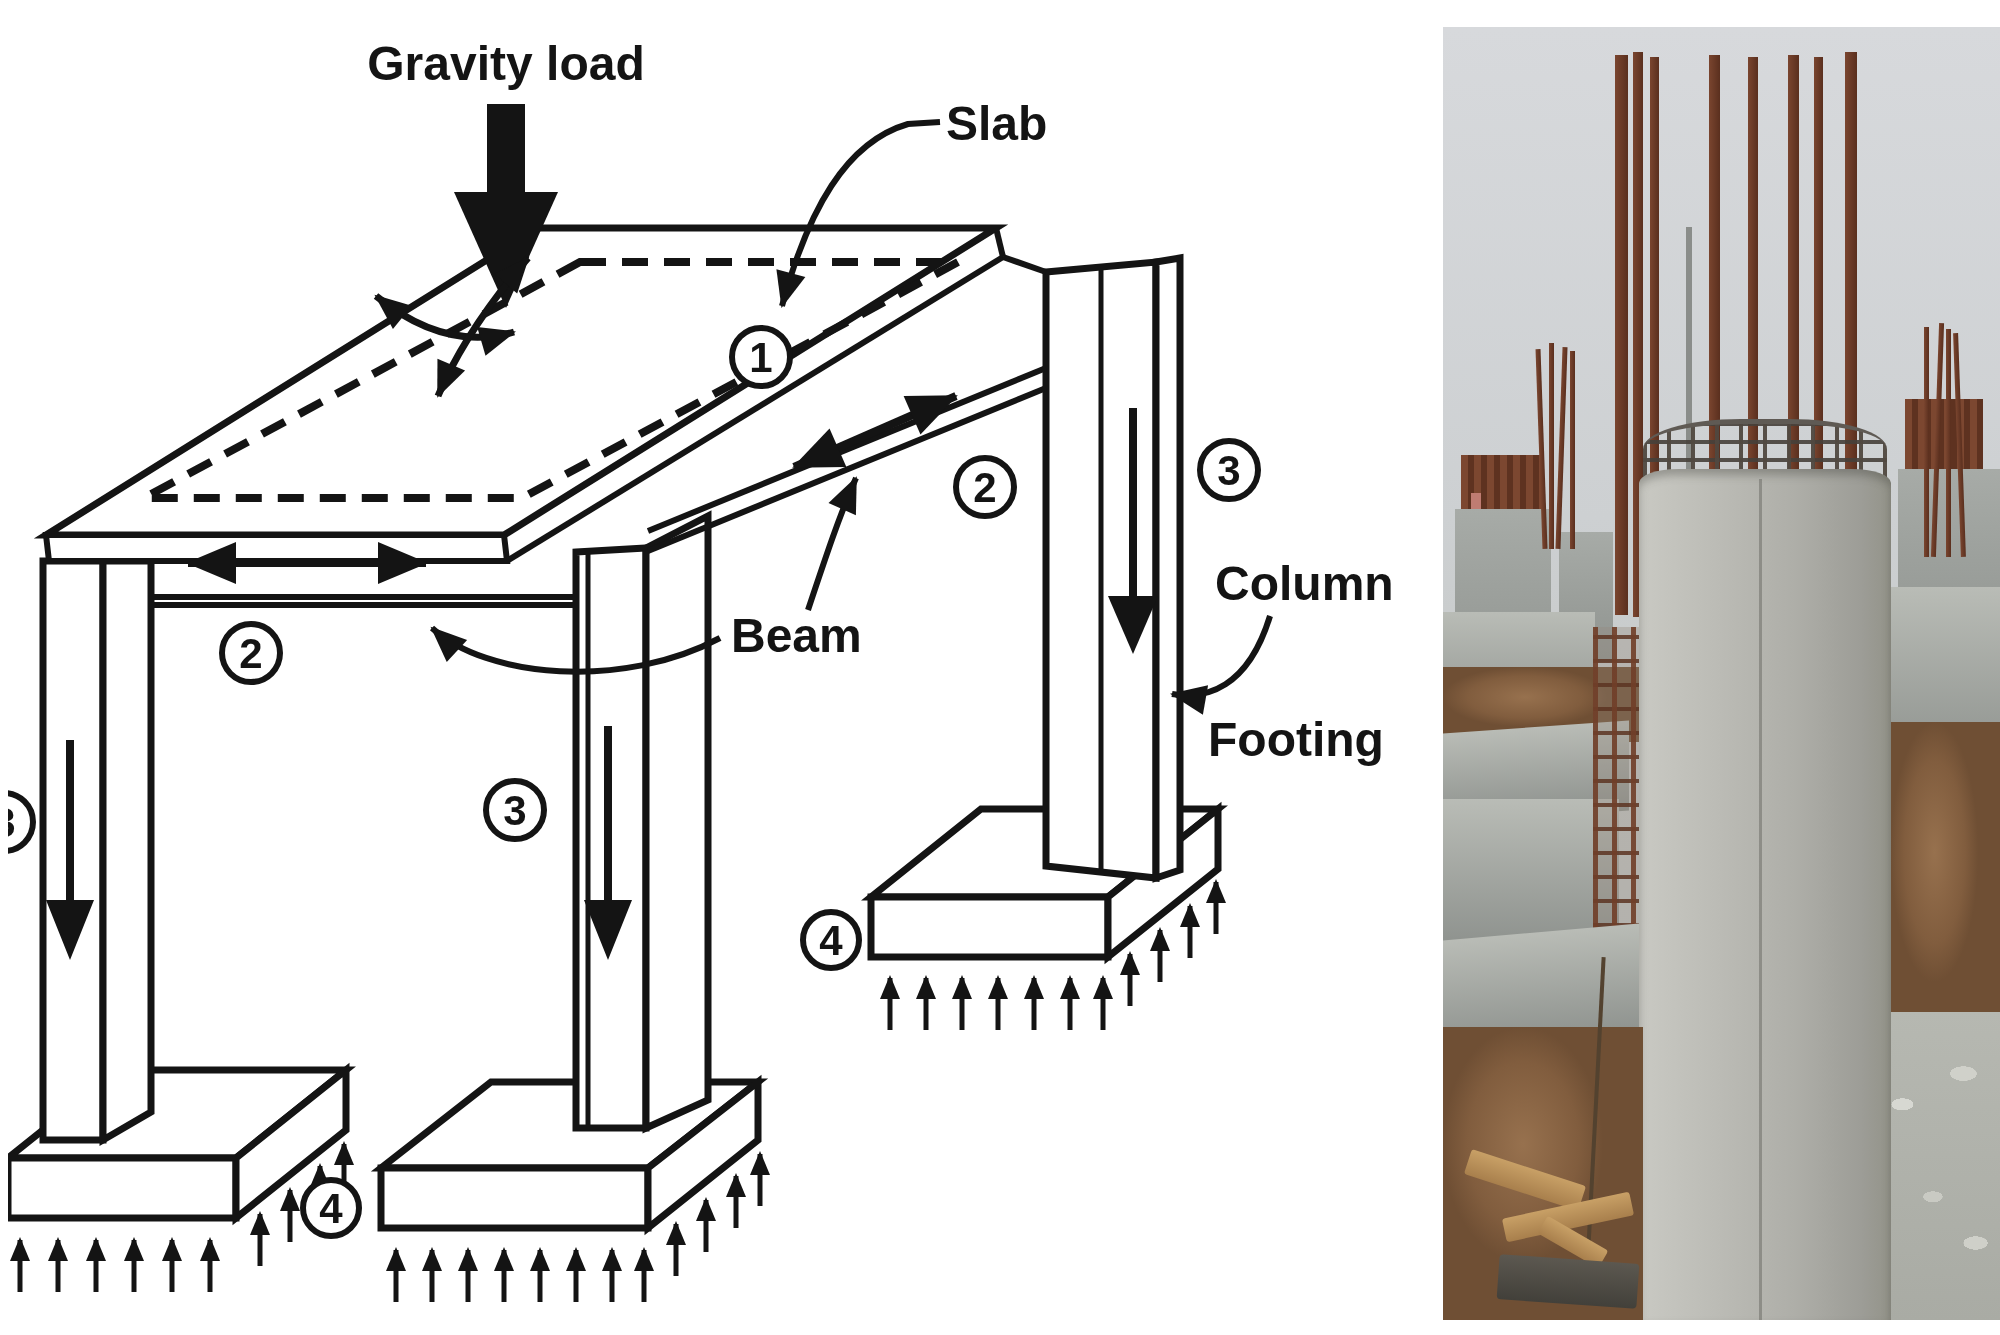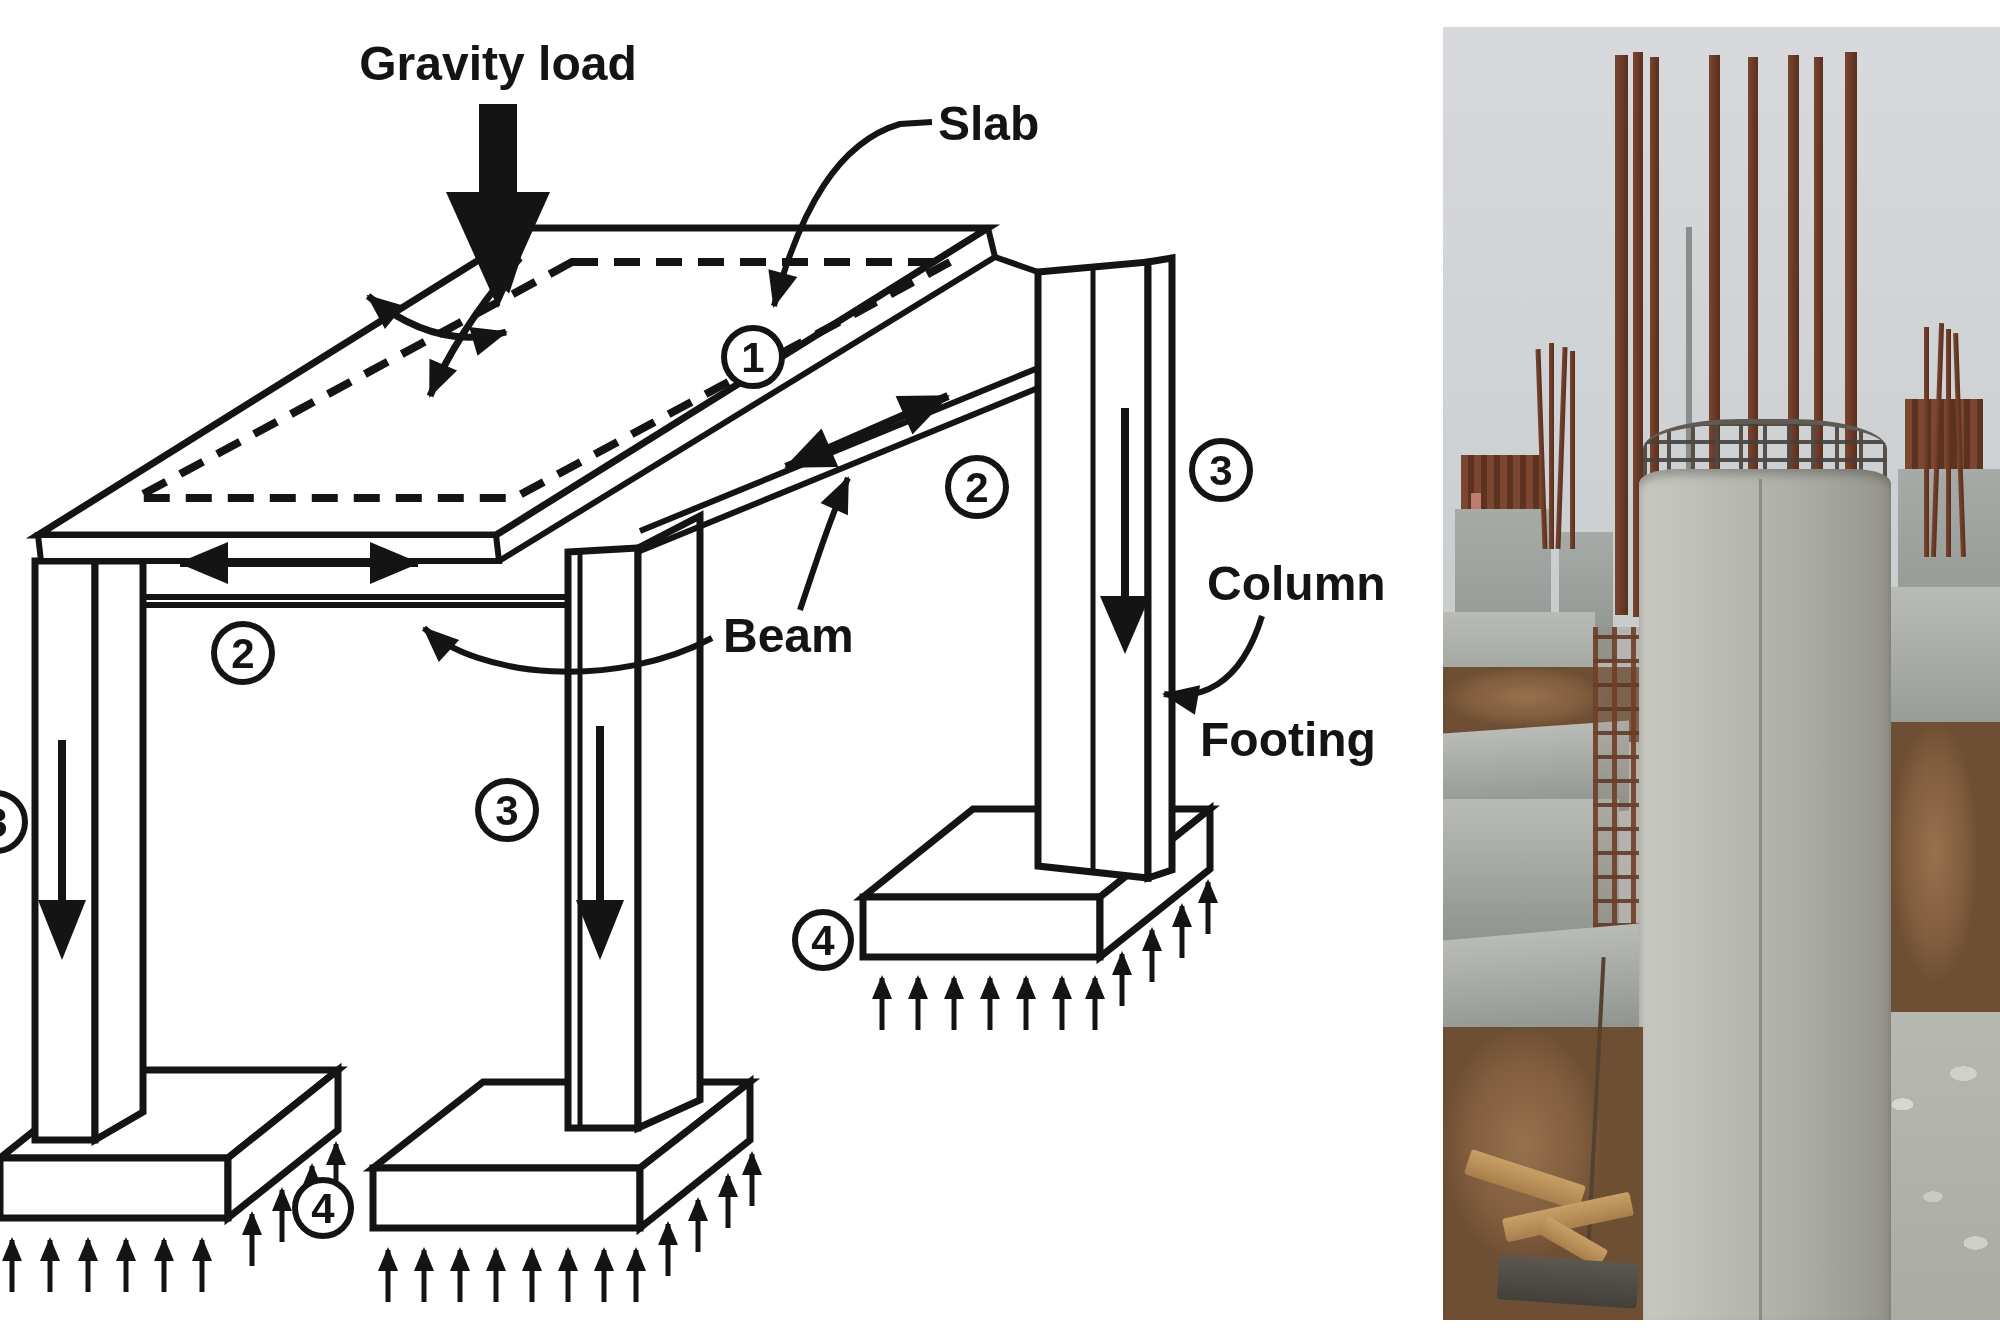--- a/index.html
+++ b/index.html
@@ -1,19 +1,19 @@
 <!DOCTYPE html>
 <html><head>
 <meta charset="utf-8">
 <style>
   html,body{margin:0;padding:0;background:#ffffff;}
   .canvas{position:relative;width:2000px;height:1335px;background:#fff;overflow:hidden;
           font-family:"Liberation Sans",sans-serif;}
   
-  .diagram{position:absolute;left:0;top:0;}
+  .diagram{position:absolute;left:8px;top:0;}
   .diagram svg{display:block;}
   .ink{stroke:#141414;}
   .lbl{fill:#141414;font-weight:bold;font-size:48px;letter-spacing:0px;}
   .num{fill:#141414;font-weight:bold;font-size:42px;text-anchor:middle;}
   .face{fill:#ffffff;stroke:#141414;}
   
   .photo{position:absolute;left:1443px;top:27px;width:557px;height:1293px;overflow:hidden;
          background:linear-gradient(180deg,#d7d9dc 0%,#cdd0d2 38%,#c6c9c8 55%,#c2c5c3 100%);}
   .photo *{position:absolute;}
   .rod{background:linear-gradient(90deg,#7a452f,#5a2f1e);}

